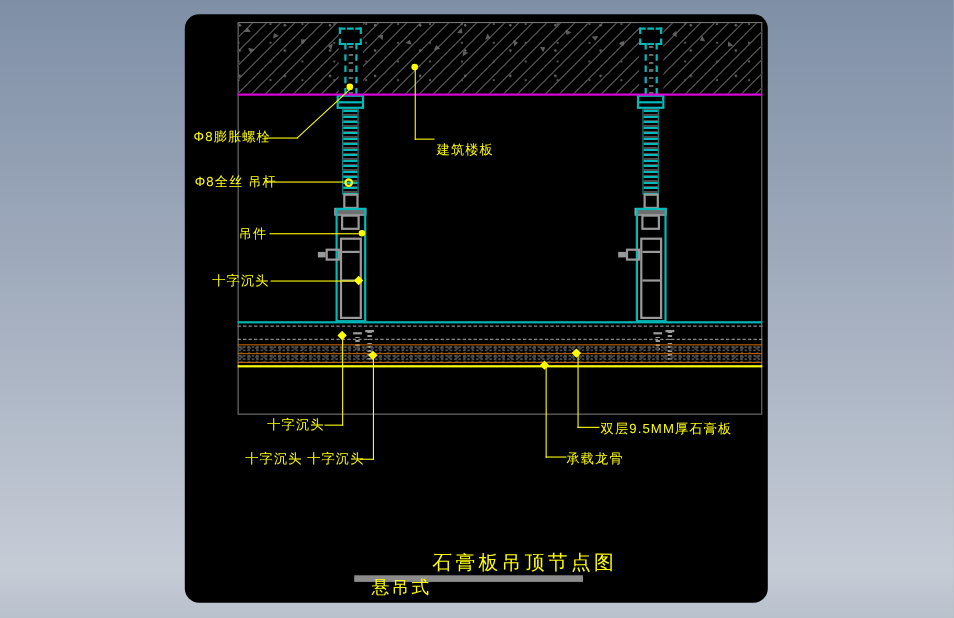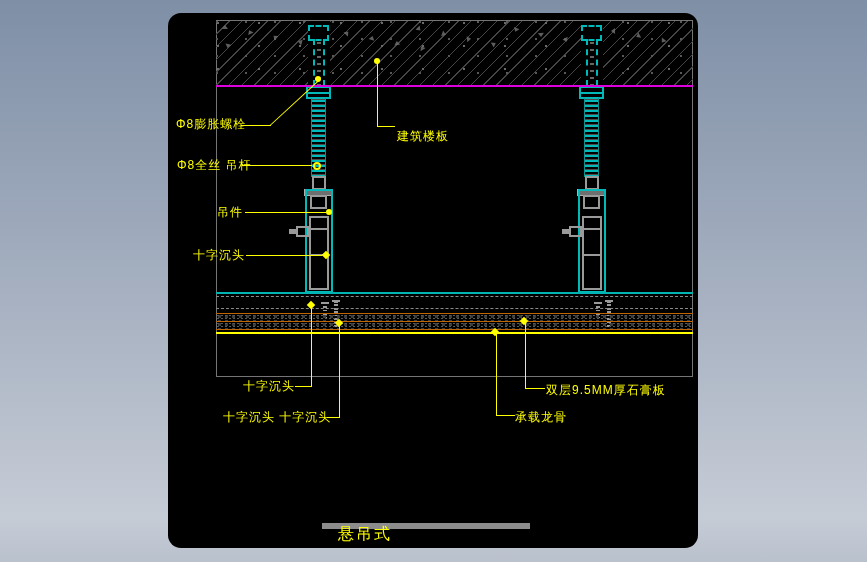--- a/index.html
+++ b/index.html
@@ -199,16 +199,17 @@
   <div class="lbl" style="left:8px;top:105px">Φ8膨胀螺栓</div>
   <div class="lbl" style="left:9px;top:146px">Φ8全丝 吊杆</div>
   <div class="lbl" style="left:229px;top:117px">建筑楼板</div>
   <div class="lbl" style="left:49px;top:193px">吊件</div>
   <div class="lbl" style="left:25px;top:236px">十字沉头</div>
   <div class="lbl" style="left:75px;top:367px">十字沉头</div>
   <div class="lbl" style="left:55px;top:398px">十字沉头 十字沉头</div>
   <div class="lbl" style="left:378px;top:371px">双层9.5MM厚石膏板</div>
   <div class="lbl" style="left:347px;top:398px">承载龙骨</div>
 
+  <div class="title">石膏板吊顶节点图</div>
   <div class="title-bar"></div>
   <div class="subtitle">悬吊式</div>
 
 </div>
 
 </body></html>

